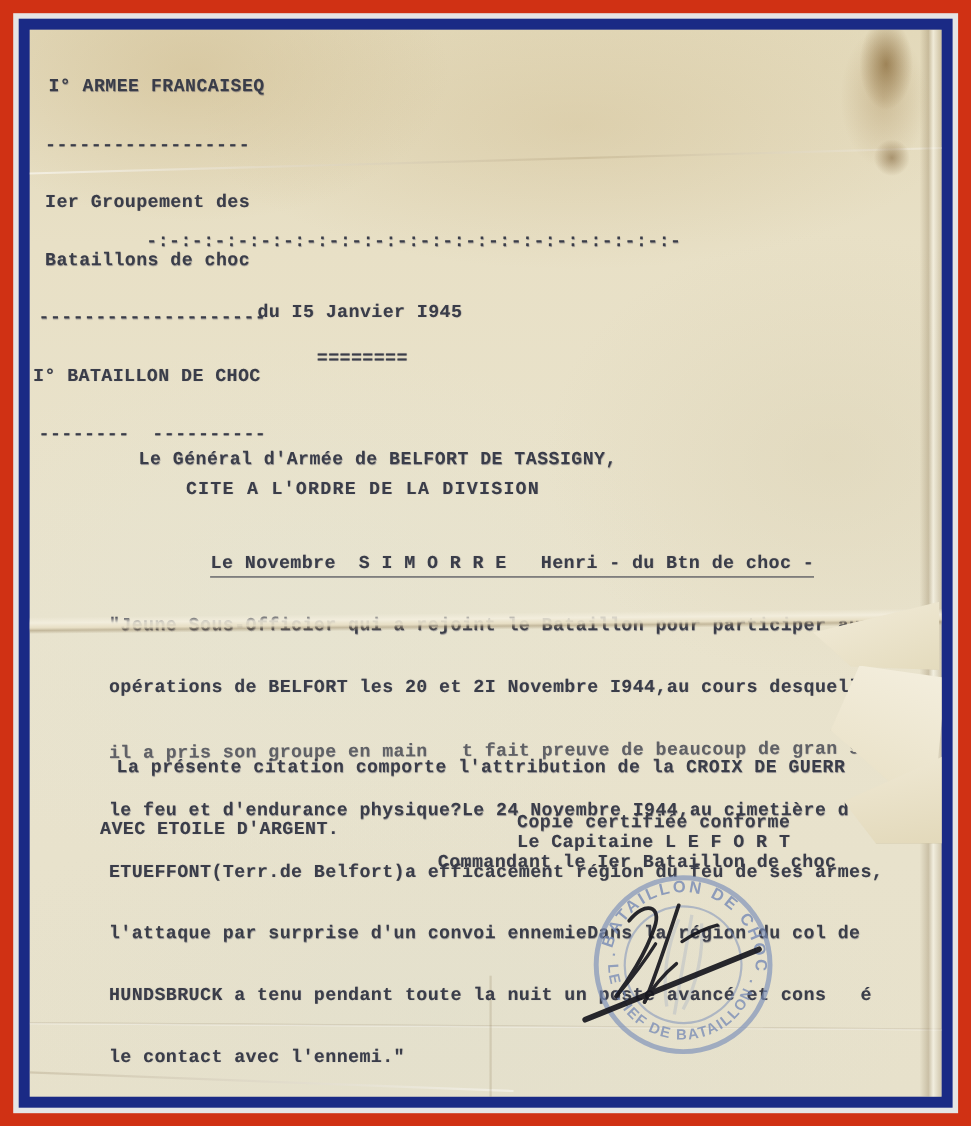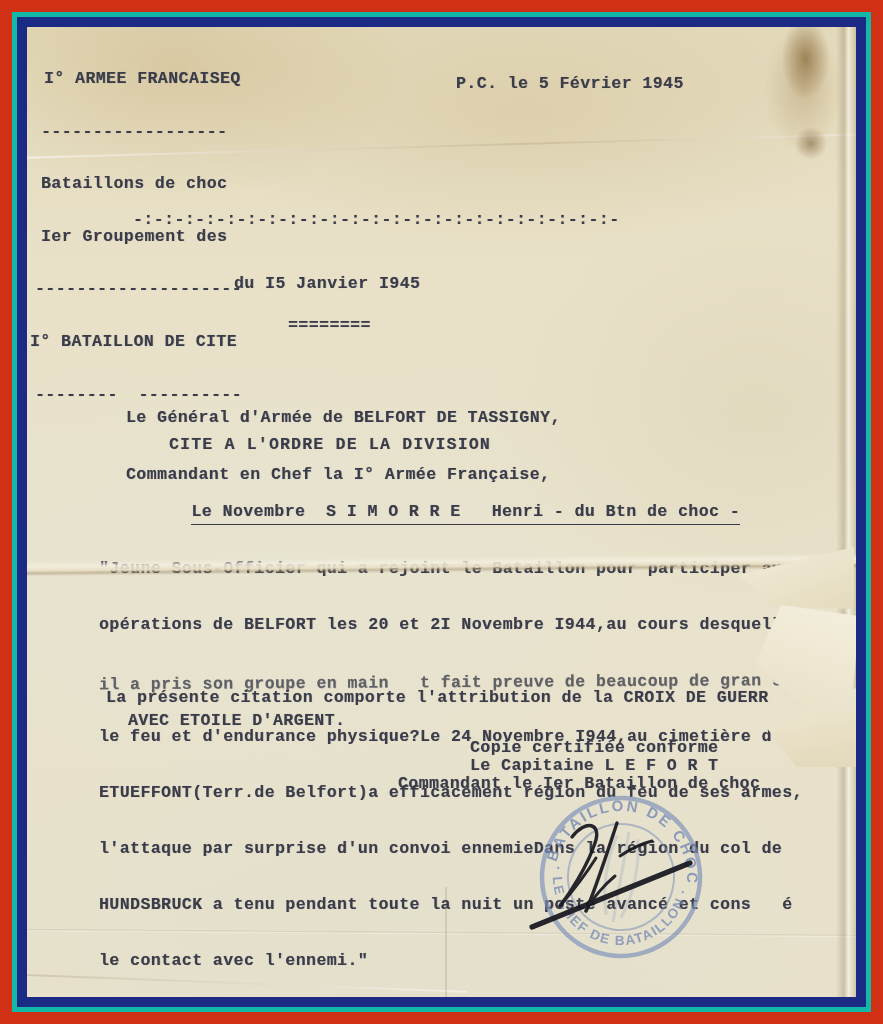--- a/index.html
+++ b/index.html
@@ -1,20 +1,20 @@
 <!DOCTYPE html>
 <html><head>
 <meta charset="utf-8">
 <style>
   * { margin:0; padding:0; box-sizing:border-box; }
   html,body { width:883px; height:1024px; overflow:hidden; }
   body { font-family:"Liberation Sans", sans-serif; }
 
   .frame-red  { width:883px; height:1024px; background:#d03114; padding:12px; }
-  .frame-white{ width:100%; height:100%; background:#14b8a6; padding:5px; }
+  .frame-white{ width:100%; height:100%; background:#e5e5e5; padding:5px; }
   .frame-blue { width:100%; height:100%; background:#1a2a85; padding:10px; }
 
   .paper {
     position:relative; width:100%; height:100%;
     background:
       radial-gradient(ellipse 40% 20% at 18% 4%, rgba(197,173,122,.38), rgba(197,173,122,0) 70%),
       radial-gradient(ellipse 55% 18% at 60% 9%, rgba(200,178,130,.30), rgba(200,178,130,0) 75%),
       radial-gradient(ellipse 45% 30% at 88% 40%, rgba(214,204,172,.35), rgba(214,204,172,0) 70%),
       radial-gradient(ellipse 60% 35% at 30% 55%, rgba(228,228,212,.45), rgba(228,228,212,0) 75%),
       radial-gradient(ellipse 70% 30% at 45% 92%, rgba(222,222,206,.40), rgba(222,222,206,0) 75%),
@@ -103,58 +103,56 @@
      <div class="crease crease-1"></div>
      <div class="crease crease-2"></div>
      <div class="crease crease-3"></div>
      <div class="crease crease-4"></div>
      <div class="stain-tr"></div>
      <div class="paper-edge-right"></div>
 
      <div class="tw header-block" style="left:3px; top:8px;">
        <div class="hdr-indent1">I° ARMEE FRANCAISEQ</div>
        <div class="hdr-indent2">------------------</div>
+       <div class="hdr-indent2">Ier Groupement des</div>
        <div class="hdr-indent2">Bataillons de choc</div>
-       <div class="hdr-indent2">Ier Groupement des</div>
        <div class="hdr-indent3">--------------------</div>
-       <div>I° BATAILLON DE CITE</div>
+       <div>I° BATAILLON DE CHOC</div>
        <div class="hdr-indent3">--------  ----------</div>
      </div>
 
-     <div class="tw" style="left:429px; top:48px;">P.C. le 5 Février 1945</div>
 
      <div class="tw" style="left:106px; top:184px;">-:-:-:-:-:-:-:-:-:-:-:-:-:-:-:-:-:-:-:-:-:-:-:-</div>
 
      <div class="tw" style="left:207px; top:248px;">du I5 Janvier I945</div>
      <div class="tw" style="left:261px; top:290px;">========</div>
 
      <div class="tw" style="left:99px; top:345px;">
        <div style="line-height:21.5px">Le Général d'Armée de BELFORT DE TASSIGNY,</div>
-       <div style="line-height:21.5px">Commandant en Chef la I° Armée Française,</div>
      </div>
 
      <div class="tw" style="left:142px; top:409px; letter-spacing:1.2px;">CITE A L'ORDRE DE LA DIVISION</div>
 
      <div class="tw" style="left:92px; top:458px;">
        <span class="subject">Le Novembre  S I M O R R E   Henri - du Btn de choc -</span>
      </div>
 
      <div class="tw citation" style="left:72px; top:496px;">
        <div>"Jeune Sous-Officier qui a rejoint le Bataillon pour participer aux</div>
        <div>opérations de BELFORT les 20 et 2I Novembre I944,au cours desquelles</div>
        <div class="torn">il a pris son groupe en main   t fait preuve de beaucoup de gran sor</div>
        <div>le feu et d'endurance physique?Le 24 Novembre I944,au cimetière d'</div>
        <div>ETUEFFONT(Terr.de Belfort)a efficacement région du feu de ses armes,</div>
        <div>l'attaque par surprise d'un convoi ennemieDans la région du col de</div>
        <div>HUNDSBRUCK a tenu pendant toute la nuit un poste avancé et cons   é</div>
        <div>le contact avec l'ennemi."</div>
      </div>
 
      <div class="tw" style="left:79px; top:662px;">La présente citation comporte l'attribution de la CROIX DE GUERR</div>
-     <div class="tw" style="left:64px; top:685px;margin-left:37px;">AVEC ETOILE D'ARGENT.</div>
+     <div class="tw" style="left:64px; top:718px;">AVEC ETOILE D'ARGENT.</div>
 
      <div class="tw" style="left:443px; top:730px;">Le Capitaine L E F O R T</div>
      <div class="tw" style="left:443px; top:712px;">Copie certifiée conforme</div>
      <div class="tw" style="left:371px; top:748px;">Commandant le Ier Bataillon de choc</div>
 
      <div class="tear-strip"></div>
      <div class="fold fold-a"></div>
      <div class="fold fold-b"></div>
      <div class="fold fold-c"></div>
 

